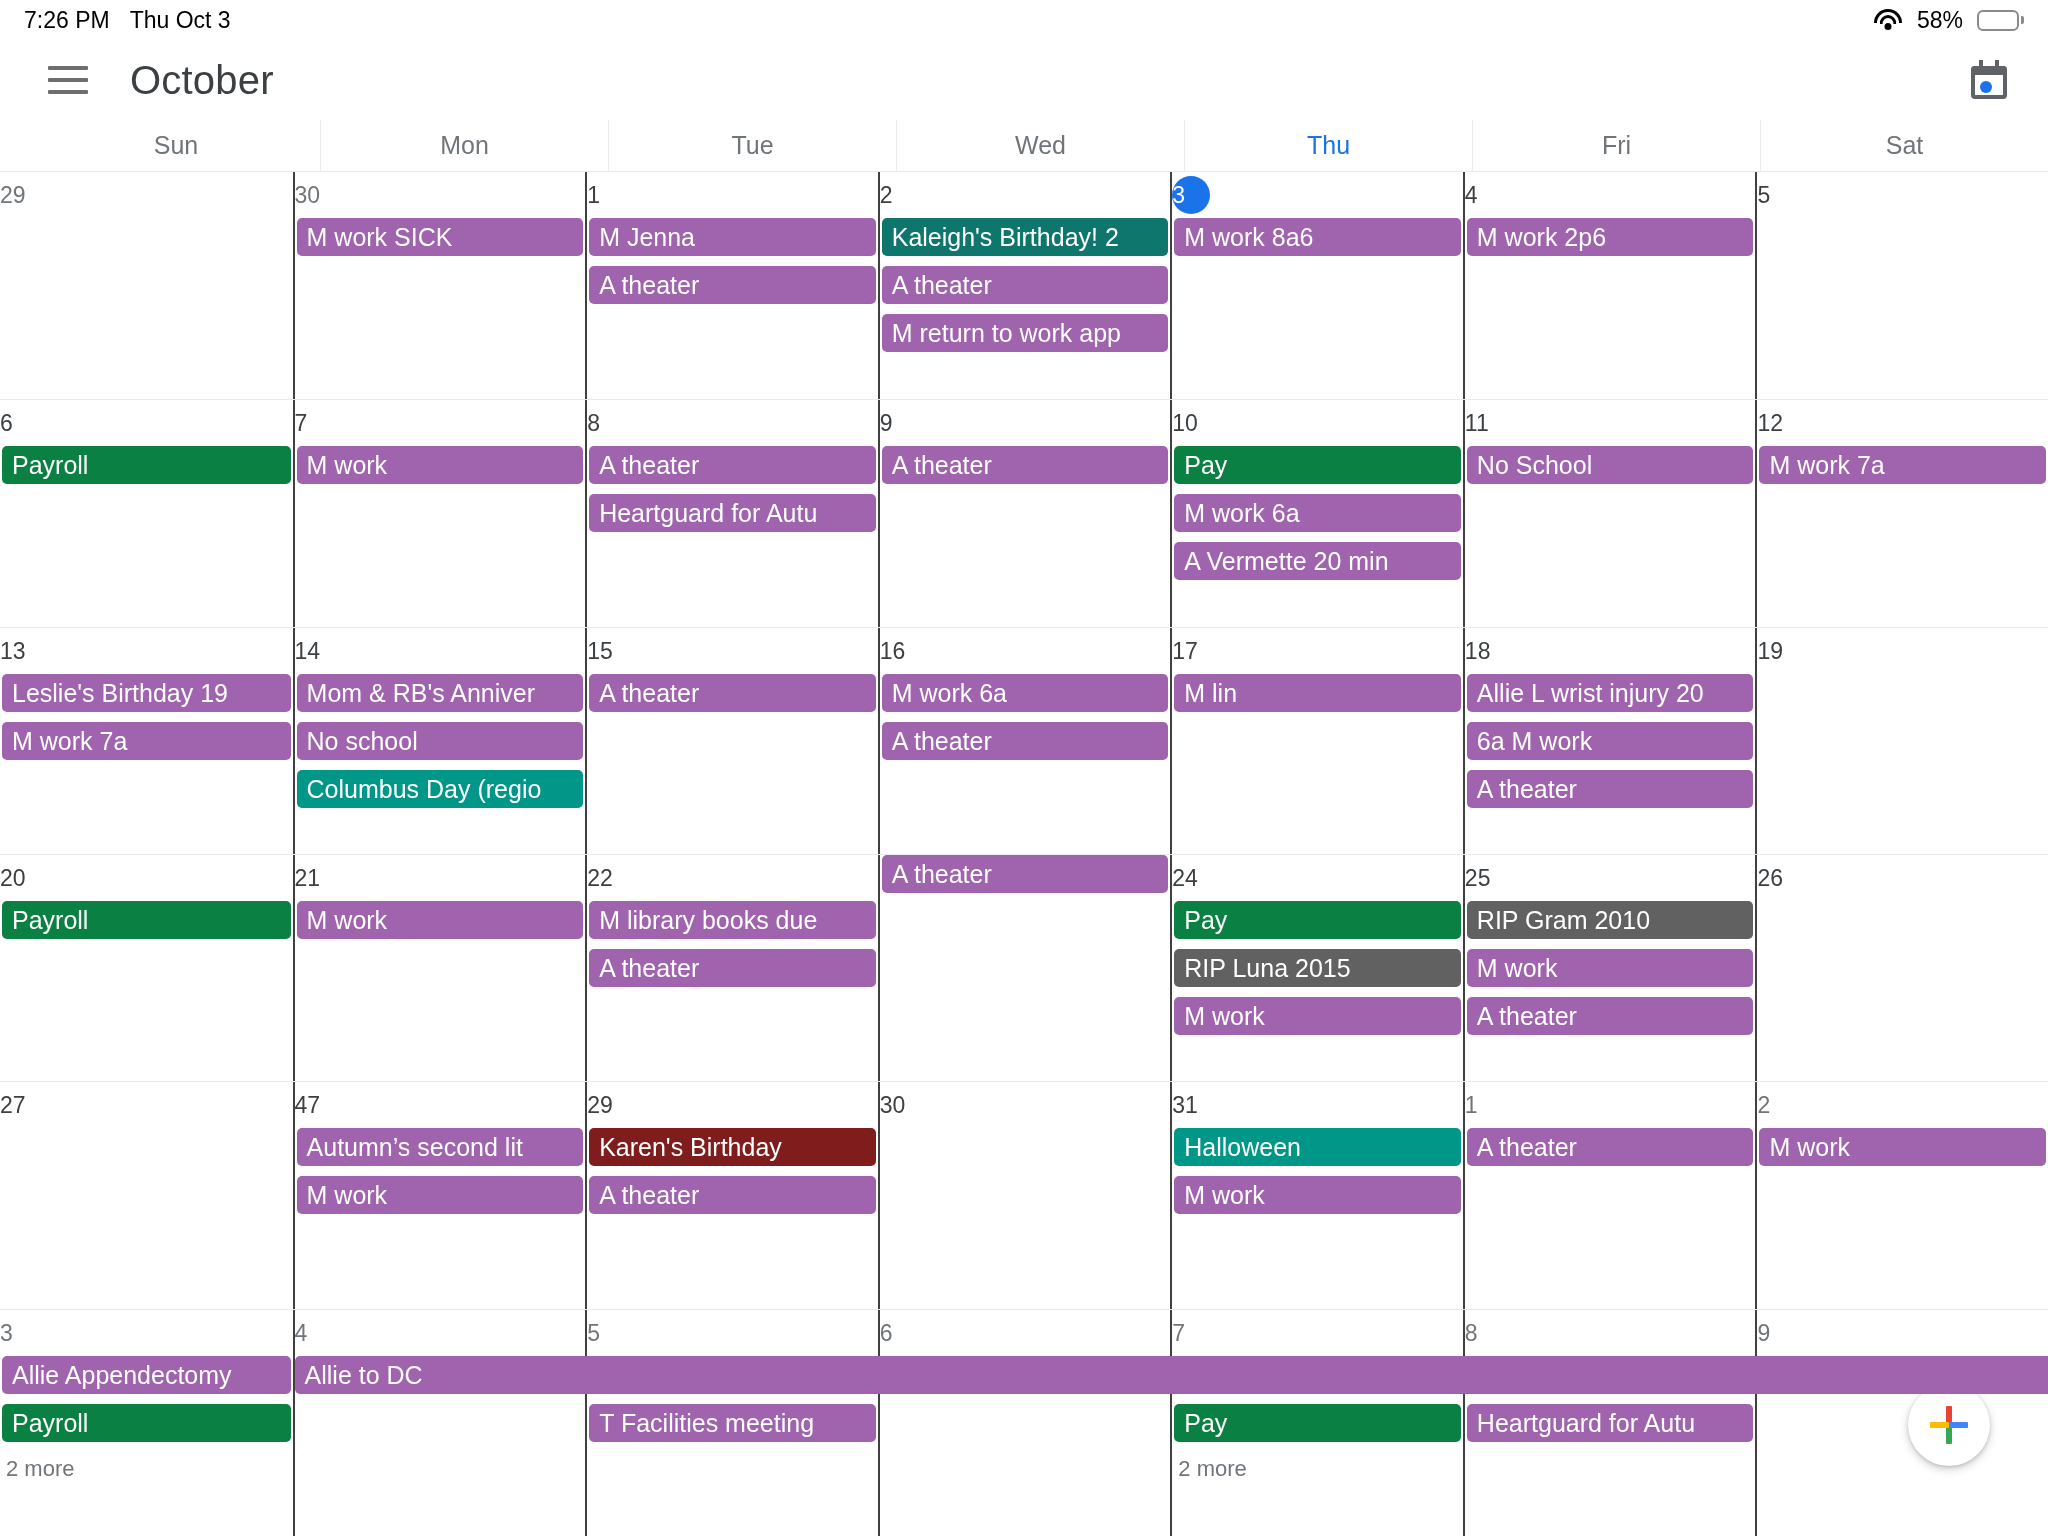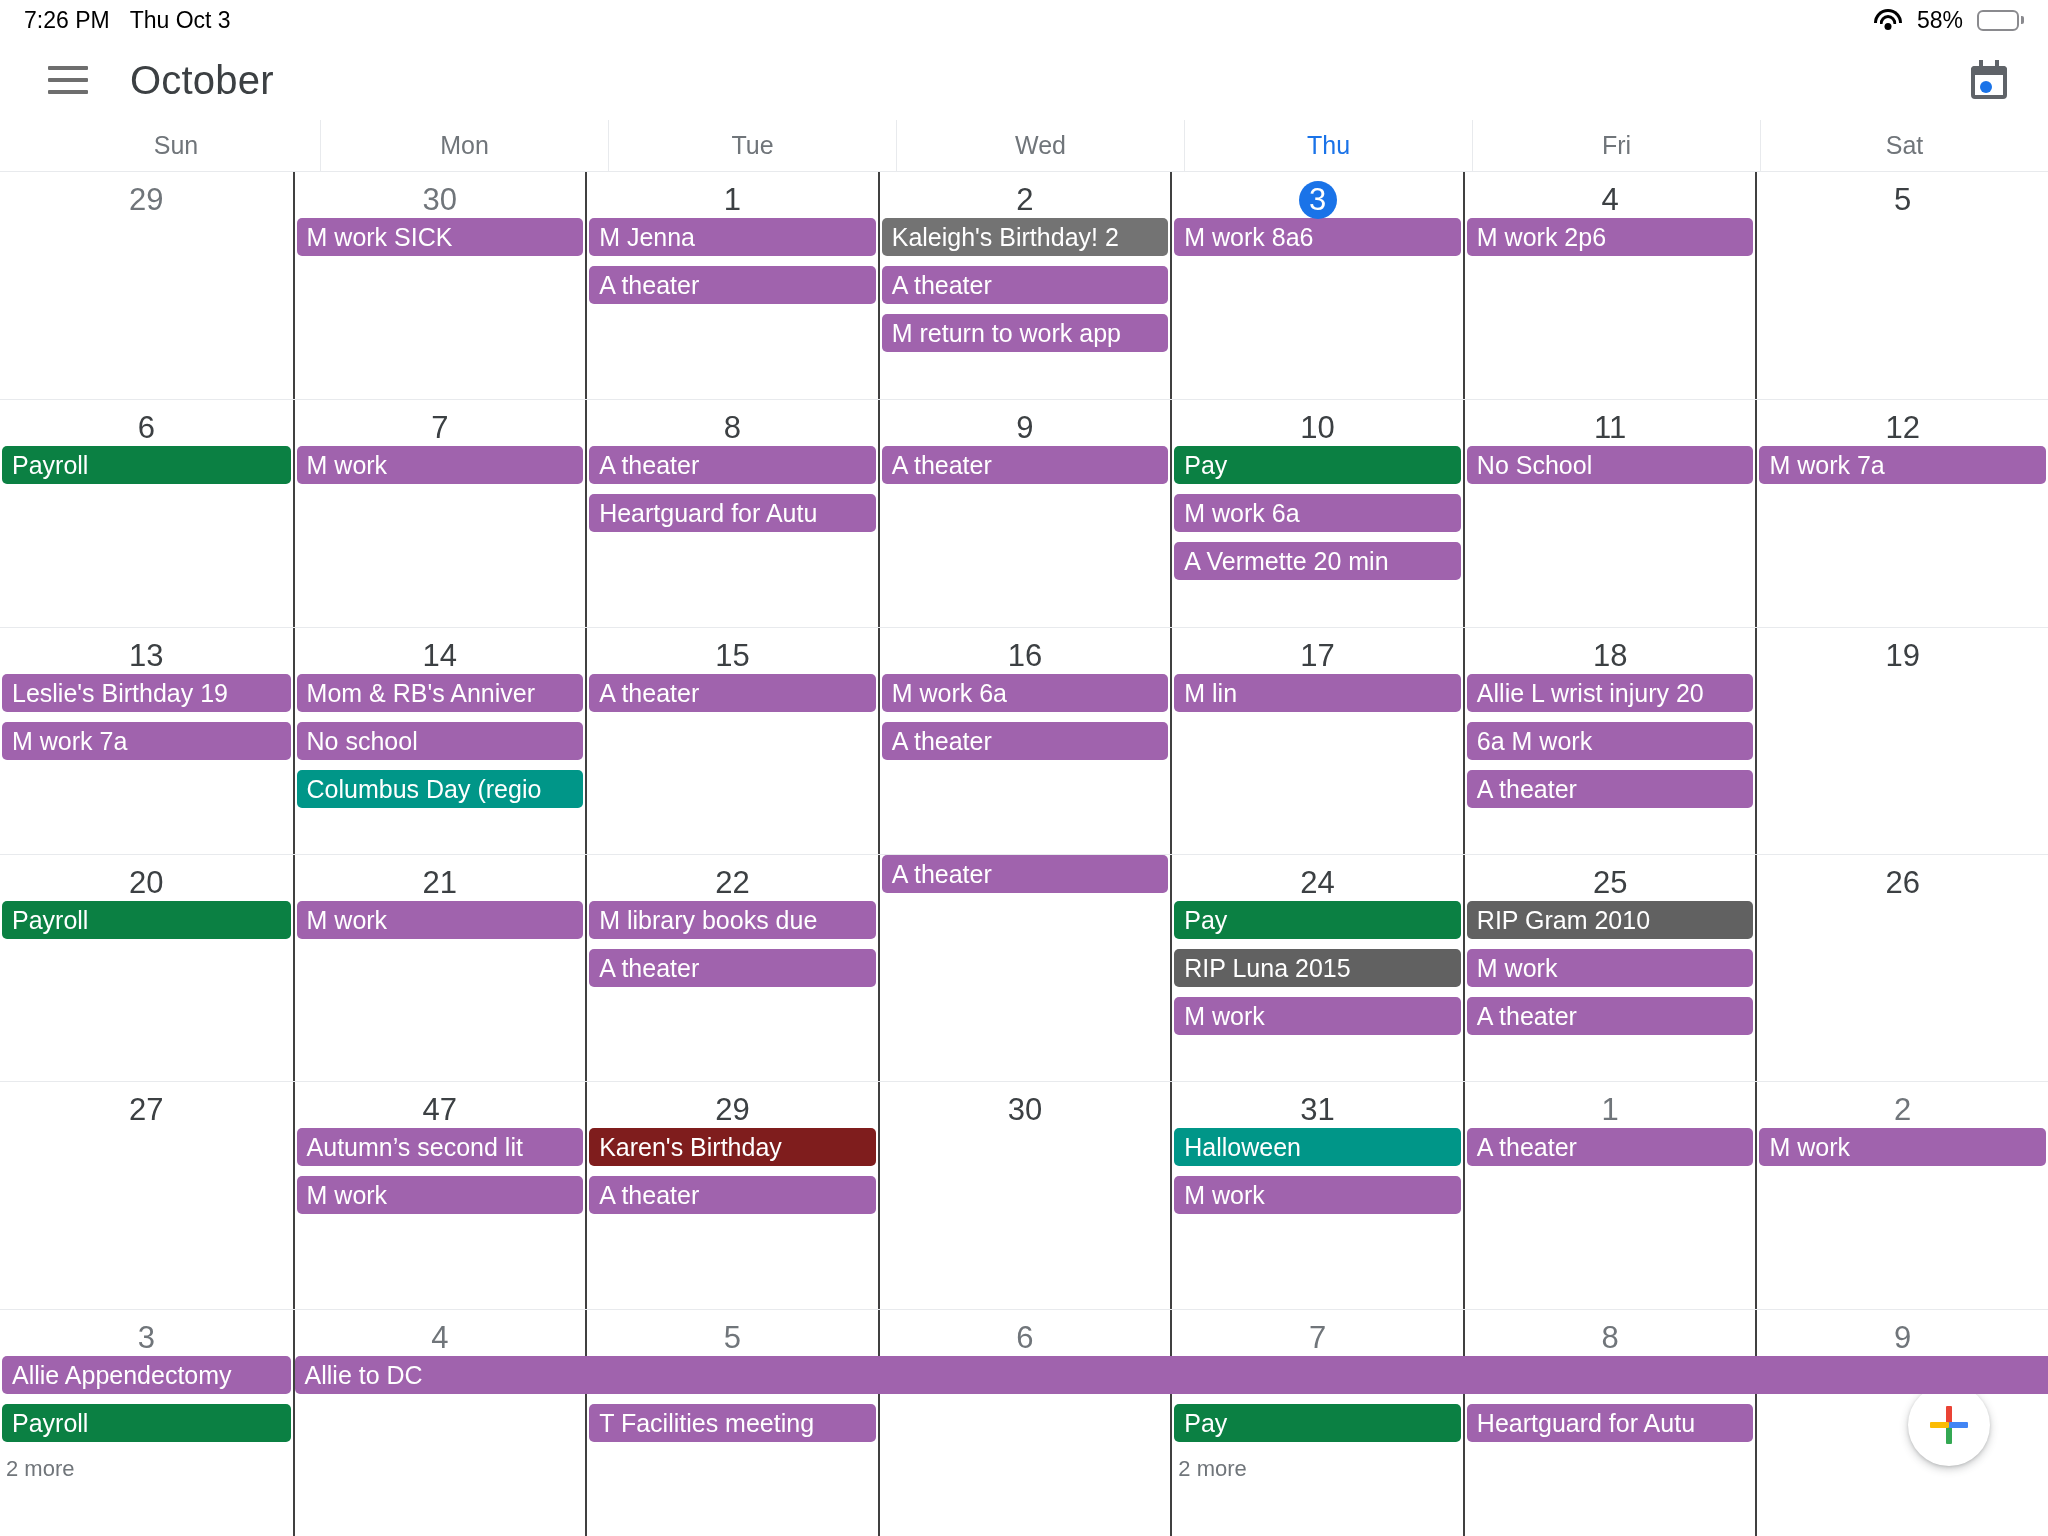--- a/index.html
+++ b/index.html
@@ -113,22 +113,22 @@
   }
   .week:first-child { border-top: none; }
   .day {
     border-left: 2px solid #404040;
     position: relative;
     overflow: visible;
     min-width: 0;
   }
   .day:first-child { border-left: none; }
   .daynum {
-    text-align: center;
-    font-size: 31px;
+    text-align: left;
+    font-size: 23px;
     color: #3c4043;
     padding-top: 10px;
     height: 46px;
     position: relative;
     z-index: 1;
   }
   .daynum.muted { color: #70757a; }
   .daynum.today span {
     display: inline-block;
     min-width: 38px; height: 38px; line-height: 38px;
@@ -249,21 +249,21 @@
       <div class="day">
         <div class="daynum">1</div>
         <div class="events">
           <div class="chip" style="background: rgb(160, 99, 173);">M Jenna</div>
           <div class="chip" style="background: rgb(160, 99, 173);">A theater</div>
         </div>
       </div>
       <div class="day">
         <div class="daynum">2</div>
         <div class="events">
-          <div class="chip clip" style="background: #737373;">Kaleigh's Birthday! 2</div>
+          <div class="chip clip" style="background: #0f766e;">Kaleigh's Birthday! 2</div>
           <div class="chip" style="background: rgb(160, 99, 173);">A theater</div>
           <div class="chip clip" style="background: rgb(160, 99, 173);">M return to work app</div>
         </div>
       </div>
       <div class="day">
         <div class="daynum today"><span>3</span></div>
         <div class="events">
           <div class="chip" style="background: rgb(160, 99, 173);">M work 8a6</div>
         </div>
       </div>

